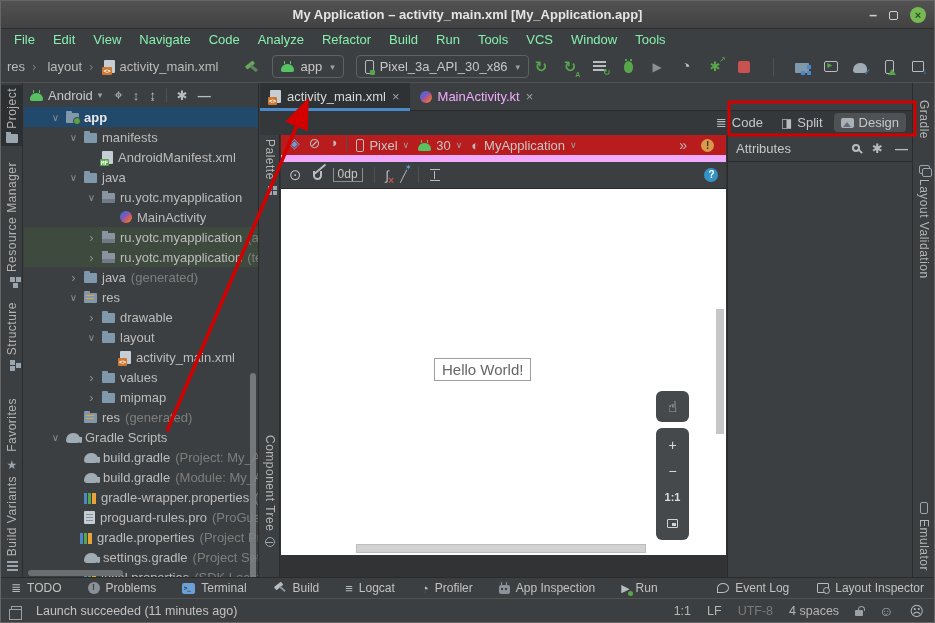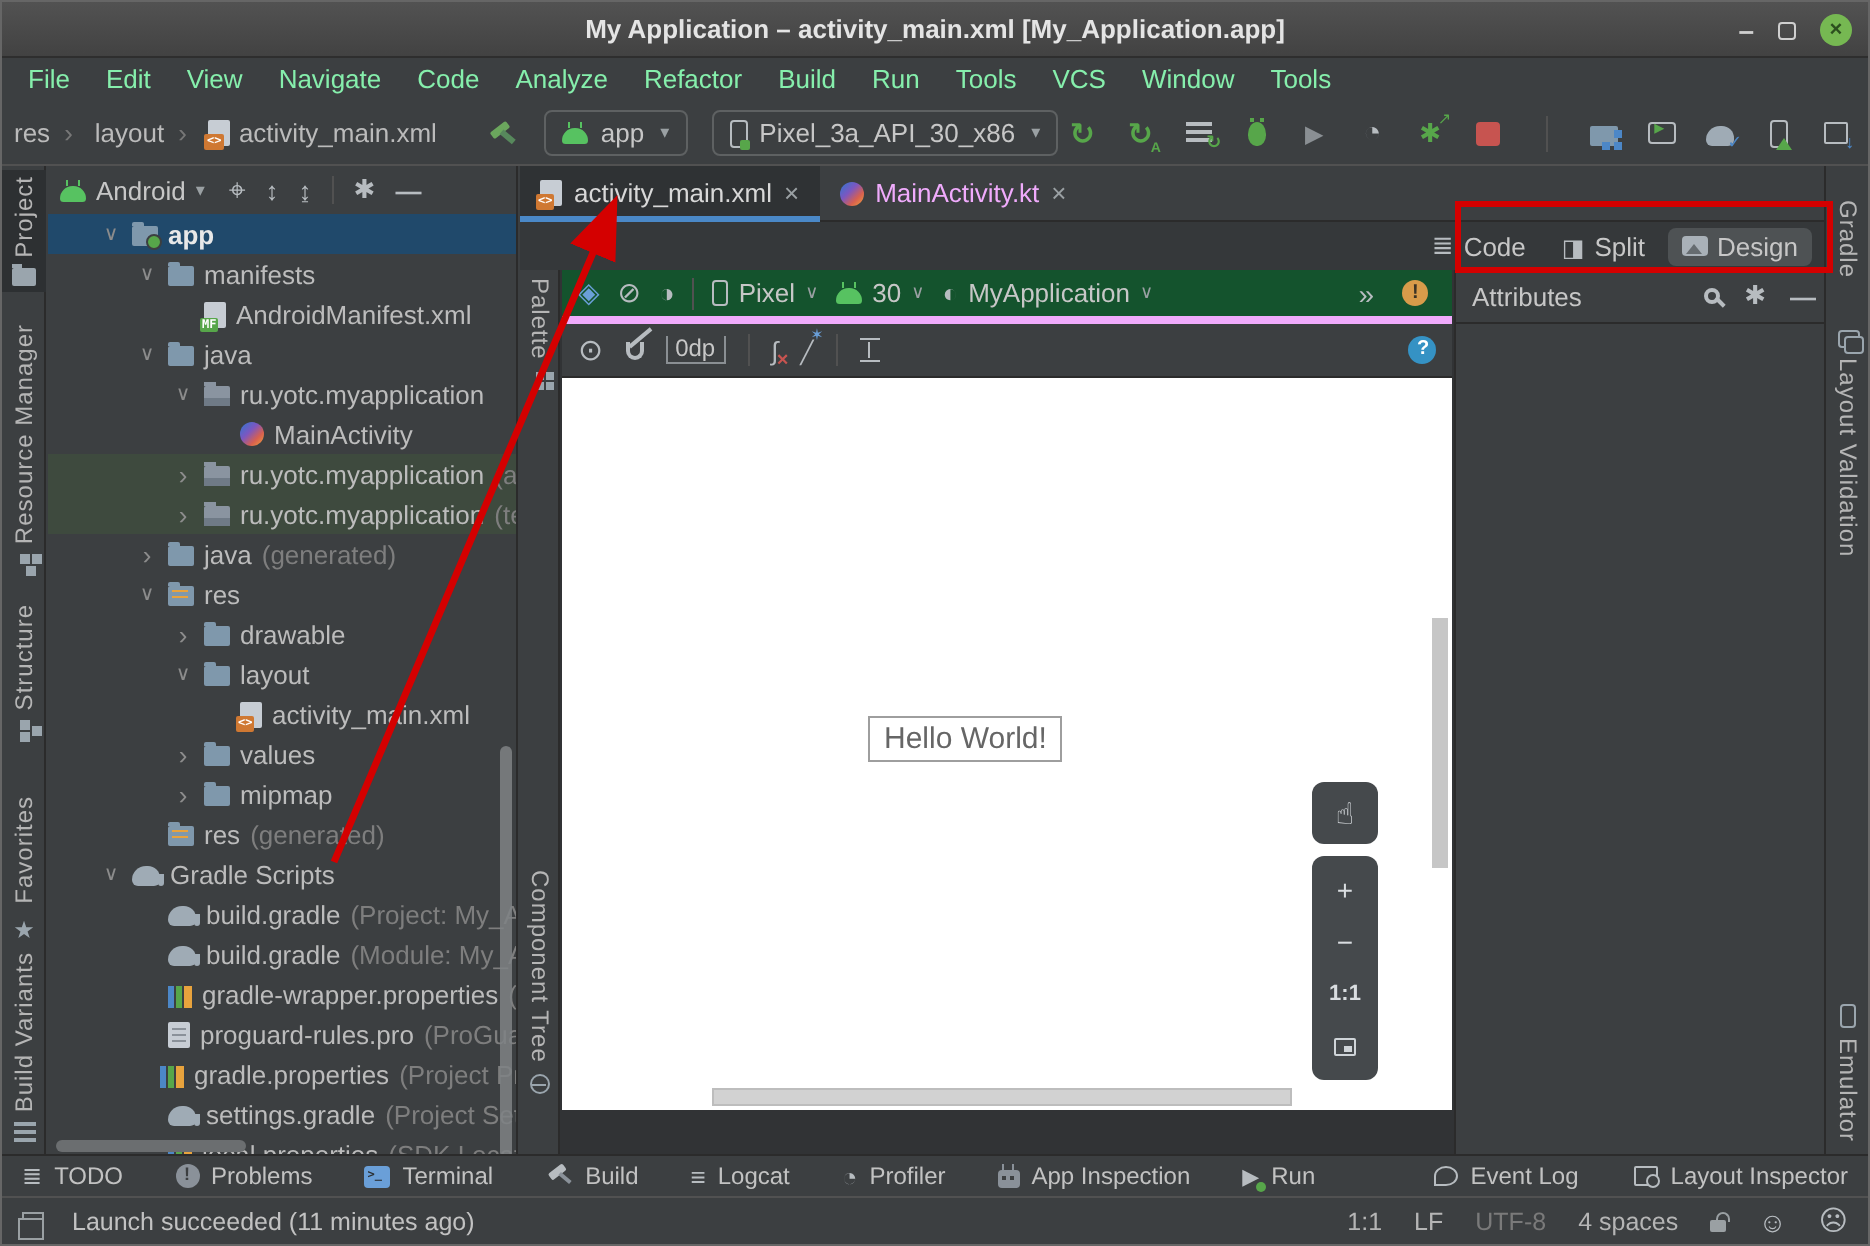--- a/index.html
+++ b/index.html
@@ -159,21 +159,21 @@
 
   
   .design-pane{position:absolute;left:0;top:52px;right:190px;bottom:0;}
   .side-strip{position:absolute;left:0;top:0;bottom:0;width:20px;background:#3c3f41;border-right:1px solid #2b2b2b;}
   .strip-block{position:absolute;left:0;width:20px;display:flex;flex-direction:column;align-items:center;gap:6px;}
   .strip-palette{top:4px;} .strip-comptree{top:300px;}
   .ic-palette-grid{width:4px;height:4px;background:#9aa5ad;box-shadow:5px 0 #9aa5ad,0 5px #9aa5ad,5px 5px #9aa5ad;margin-bottom:5px;}
   .ic-comp-tree{width:10px;height:10px;border:1.5px solid #9aa5ad;border-radius:50%;}
   .ic-comp-tree::after{content:'';position:absolute;left:0;top:3.5px;width:7px;height:1.5px;background:#9aa5ad;}
 
-  .dtoolbar1{position:absolute;left:21px;right:0;top:0;height:27px;background:#14532d;border-bottom:4px solid #f0abfc;display:flex;align-items:center;gap:9px;padding:0 8px;}
+  .dtoolbar1{position:absolute;left:21px;right:0;top:0;height:27px;background:#b91c1c;border-bottom:7px solid #f0abfc;display:flex;gap:9px;padding:0 8px;}
   .dtoolbar2{position:absolute;left:21px;right:0;top:27px;height:27px;background:#3c3f41;border-bottom:1px solid #2b2b2b;display:flex;align-items:center;gap:11px;padding:0 8px;}
   .dd{display:flex;align-items:center;gap:5px;color:#c7c7c7;}
   .dd::after{content:'∨';font-size:9px;color:#9aa0a3;}
   .dsep{width:1px;height:16px;background:#515151;}
   .ic-layers::before{content:'◈';color:#6a9fd8;font-size:14px;}
   .ic-orient::before{content:'⊘';color:#b7bcc0;font-size:14px;}
   .ic-night::before{content:'◑';color:#b7bcc0;font-size:13px;}
   .ic-phone-plain{width:8px;height:13px;border:1.5px solid #b7bcc0;border-radius:2px;}
   .ic-theme::before{content:'◐';color:#b7bcc0;font-size:13px;}
   .ic-error-badge{width:13px;height:13px;border-radius:50%;background:#d89b4a;}

